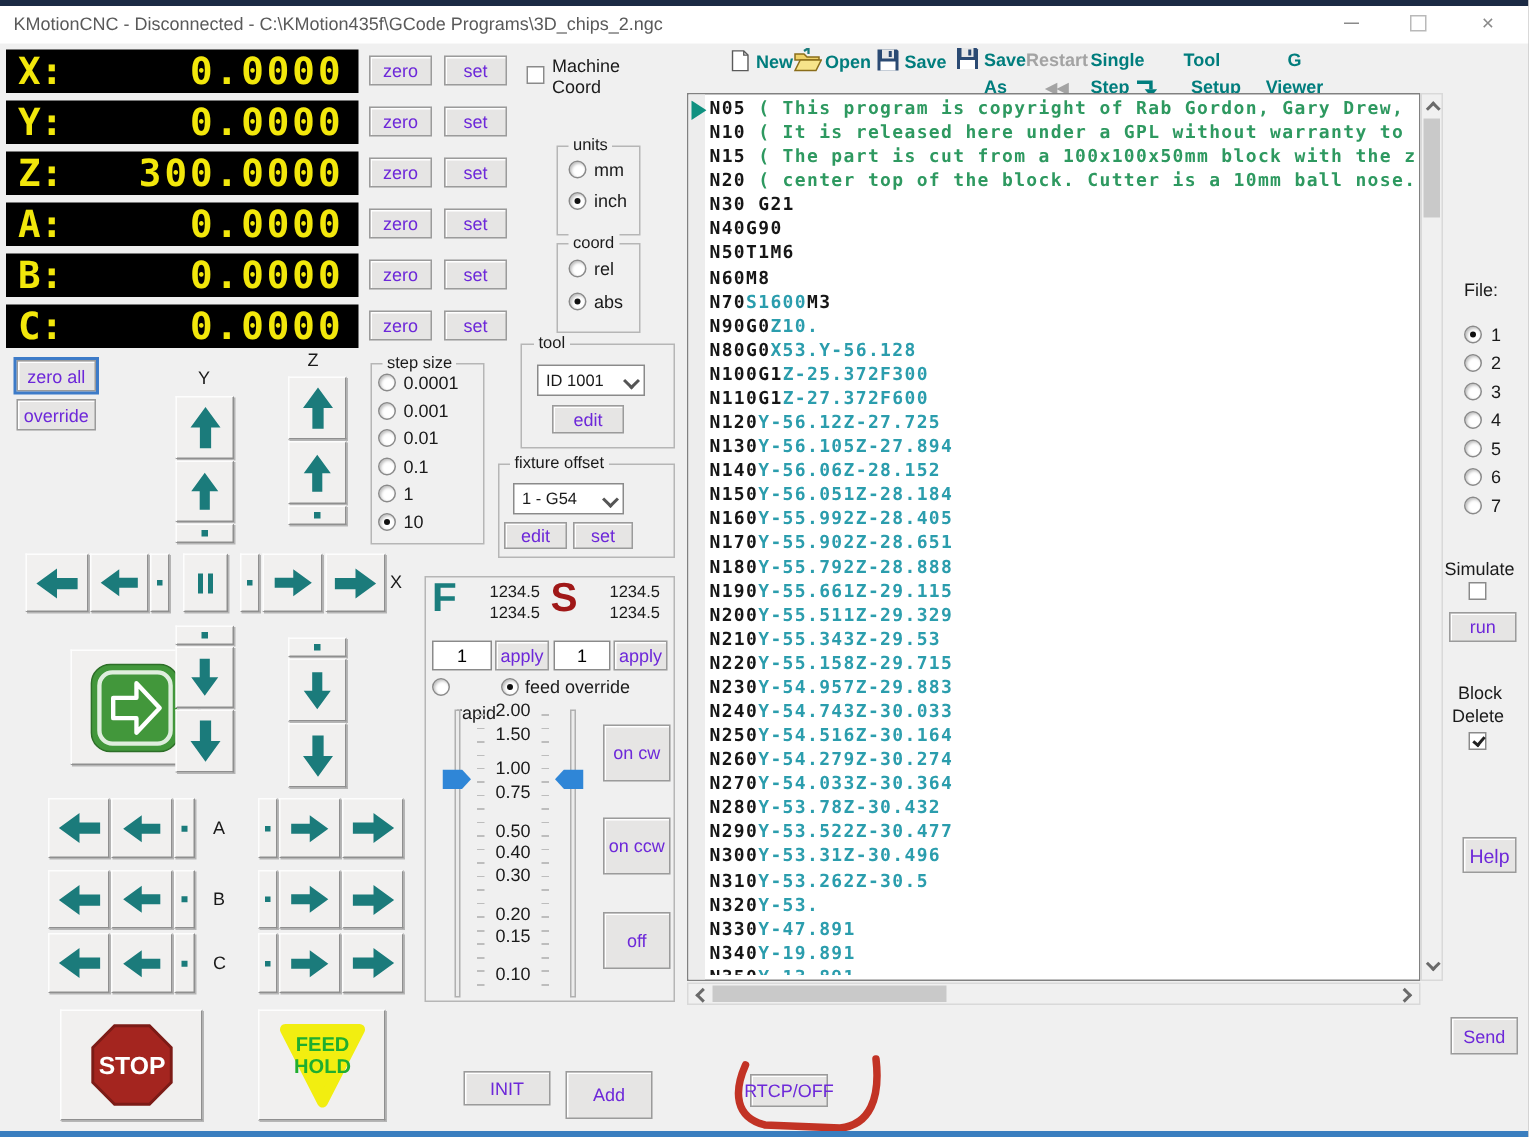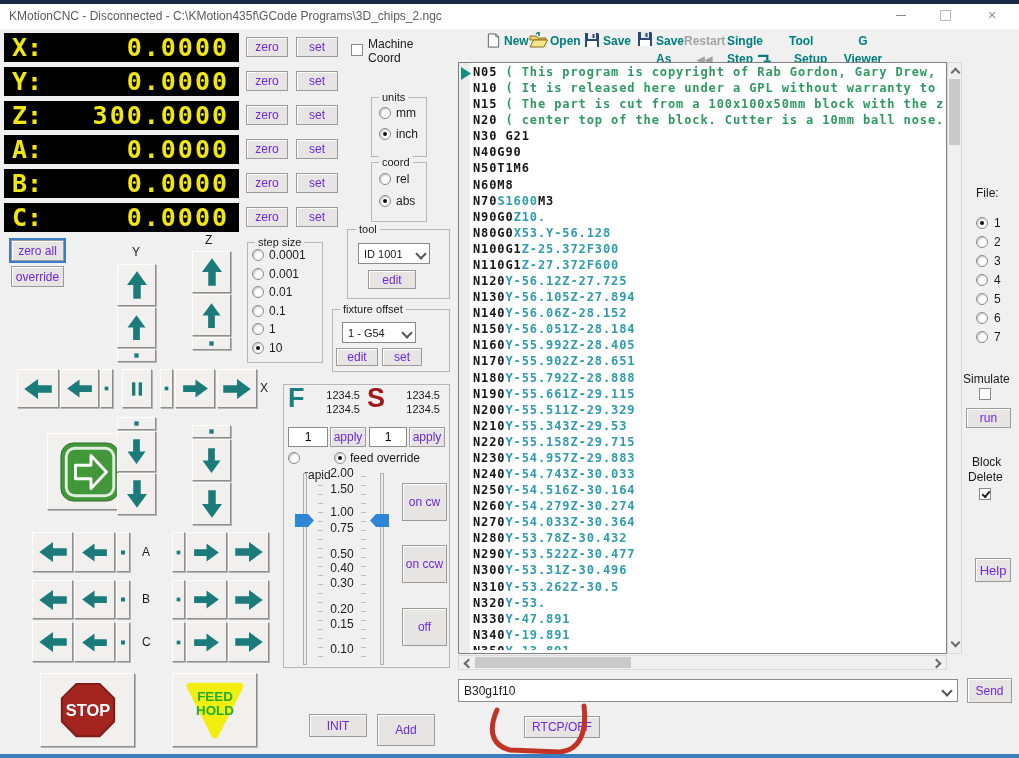--- a/index.html
+++ b/index.html
@@ -224,21 +224,21 @@
       <text x="32" y="21" text-anchor="middle" font-size="13" font-weight="bold" fill="#1fae2f" font-family="Liberation Sans,sans-serif">FEED</text>
       <text x="32" y="35" text-anchor="middle" font-size="13" font-weight="bold" fill="#1fae2f" font-family="Liberation Sans,sans-serif">HOLD</text>
     </svg>
   </div>
   <div class="btn" style="left:309px;top:714px;width:58px;height:23px;">
       <span>INIT</span>
     </div>
   <div class="btn" style="left:377px;top:714px;width:58px;height:32px;">
       <span>Add</span>
     </div>
-  <div class="btn" style="left:524px;top:716px;width:76px;height:22px;">
+  <div class="btn" style="left:500px;top:716px;width:52px;height:22px;">
       <span>RTCP/OFF</span>
     </div>
 
   <svg style="position:absolute;left:486px;top:700px;pointer-events:none;" width="112" height="56" viewBox="0 0 112 56">
     <path d="M11 10 C 3 28 4 45 24 50 L 74 52 C 94 50 101 32 98 6" fill="none" stroke="#c23325" stroke-width="5" stroke-linecap="round"></path>
   </svg>
 
   <div class="tbi" style="left:486px;top:32px;">
     <svg width="15" height="17" viewBox="0 0 16 17">
         <path d="M2.5 1.5 h8 l3 3 v11 h-11 z" fill="#fff" stroke="#5a5a5a"></path>
@@ -320,24 +320,20 @@
   <div class="btn" style="left:966px;top:408px;width:45px;height:20px;">
       <span>run</span>
     </div>
   <div class="lab" style="left:972px;top:455px;">Block</div>
   <div class="lab" style="left:968px;top:470px;">Delete</div>
   <div class="chk on" style="left:979px;top:488px;"></div>
   <div class="btn" style="left:975px;top:558px;width:36px;height:24px;font-size:13px;">
       <span>Help</span>
     </div>
 
-  <div class="sel" style="left:458px;top:679px;width:500px;height:23px;font-size:12px;">
-    <span>B30g1f10</span>
-    <span class="chev" style="left:484px;top:7px;"></span>
-  </div>
   <div class="btn" style="left:967px;top:678px;width:45px;height:25px;">
       <span>Send</span>
     </div>
 
   <div id="botborder"></div>
 <div class="dro" style="top: 33px;">
       <span class="axl">X:</span>
       <span class="axv">0.0000</span>
     </div>
     <div class="btn" style="left: 246px; top: 37px; width: 42px; height: 20px;">zero</div>

